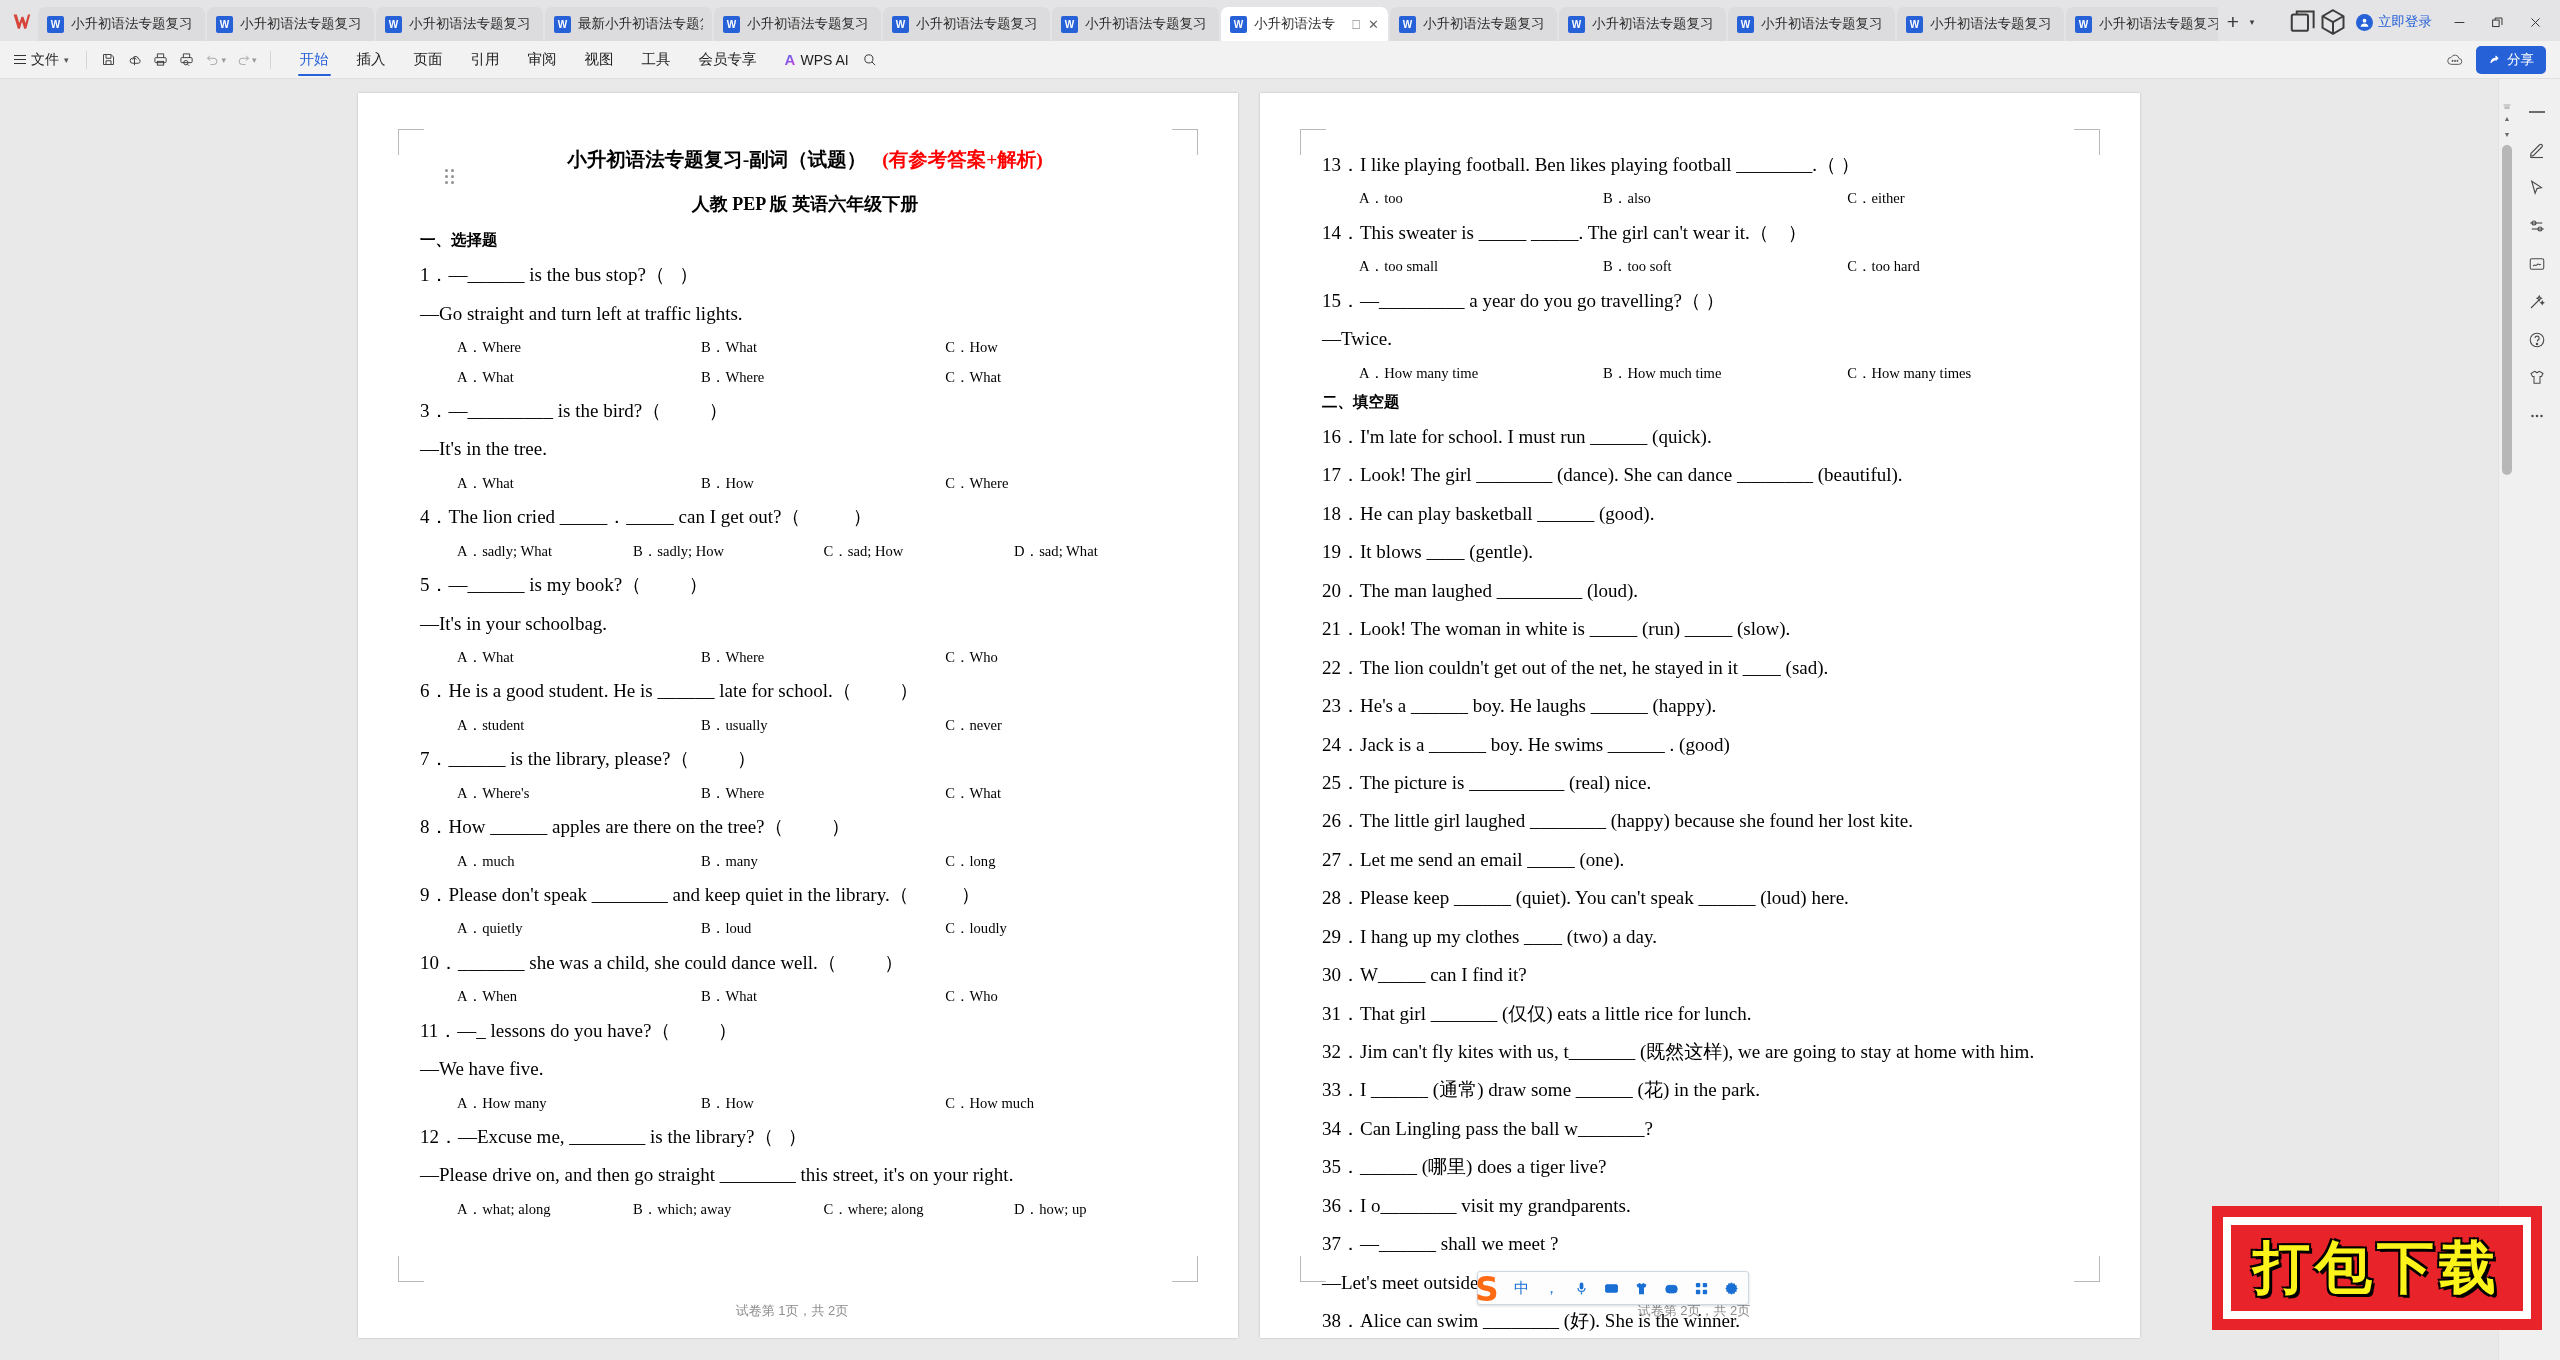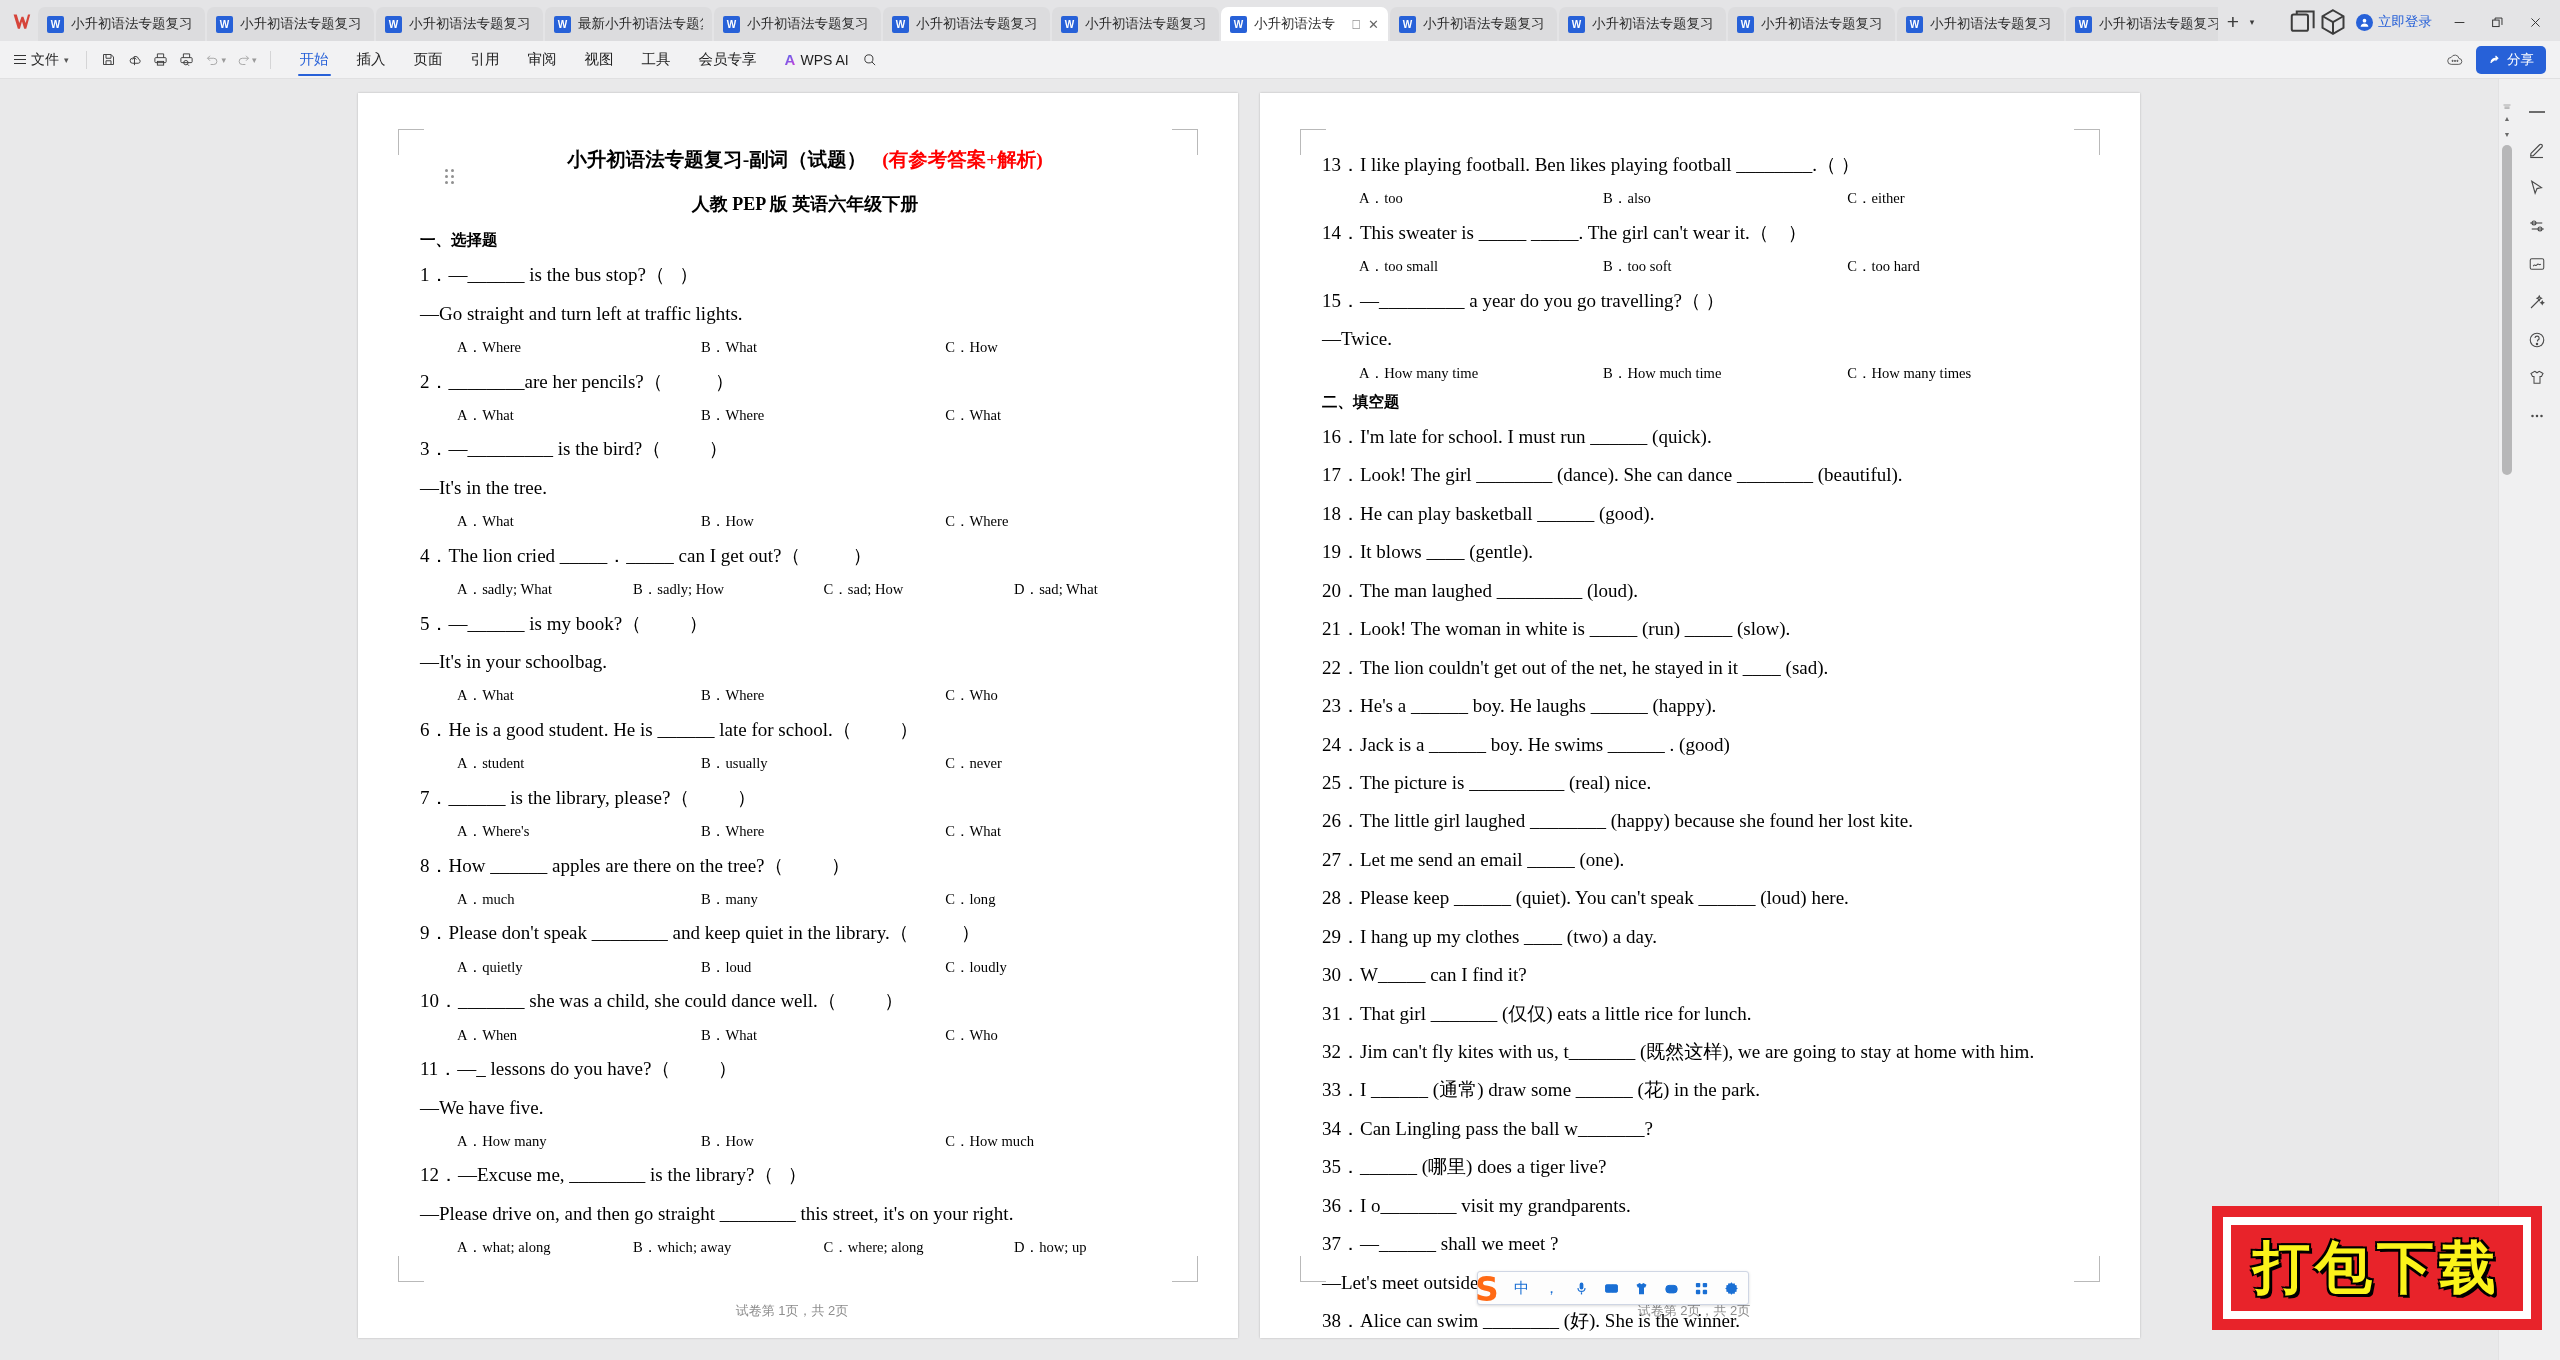--- a/index.html
+++ b/index.html
@@ -493,21 +493,20 @@
         <div class="subtitle">人教 PEP 版 英语六年级下册</div>
         <div class="sec-h">一、选择题</div>
         <div id="p1-items">
             <div class="q">1．—______ is the bus stop?（   ）</div>
             <div class="q">—Go straight and turn left at traffic lights.</div>
             <div class="opts c3">
               <span>A．Where</span>
               <span>B．What</span>
               <span>C．How</span>
             </div>
-            <div class="q">2．________are her pencils?（           ）</div>
             <div class="opts c3">
               <span>A．What</span>
               <span>B．Where</span>
               <span>C．What</span>
             </div>
             <div class="q">3．—_________ is the bird?（          ）</div>
             <div class="q">—It's in the tree.</div>
             <div class="opts c3">
               <span>A．What</span>
               <span>B．How</span>

